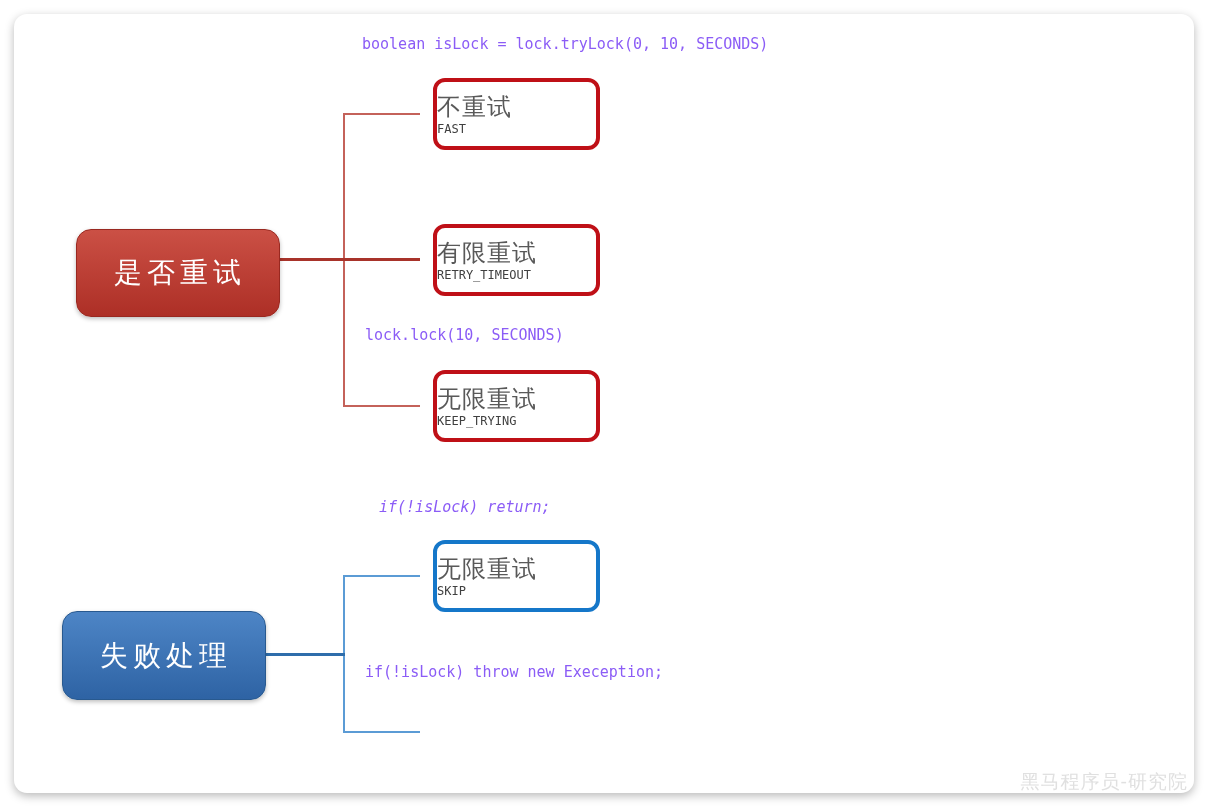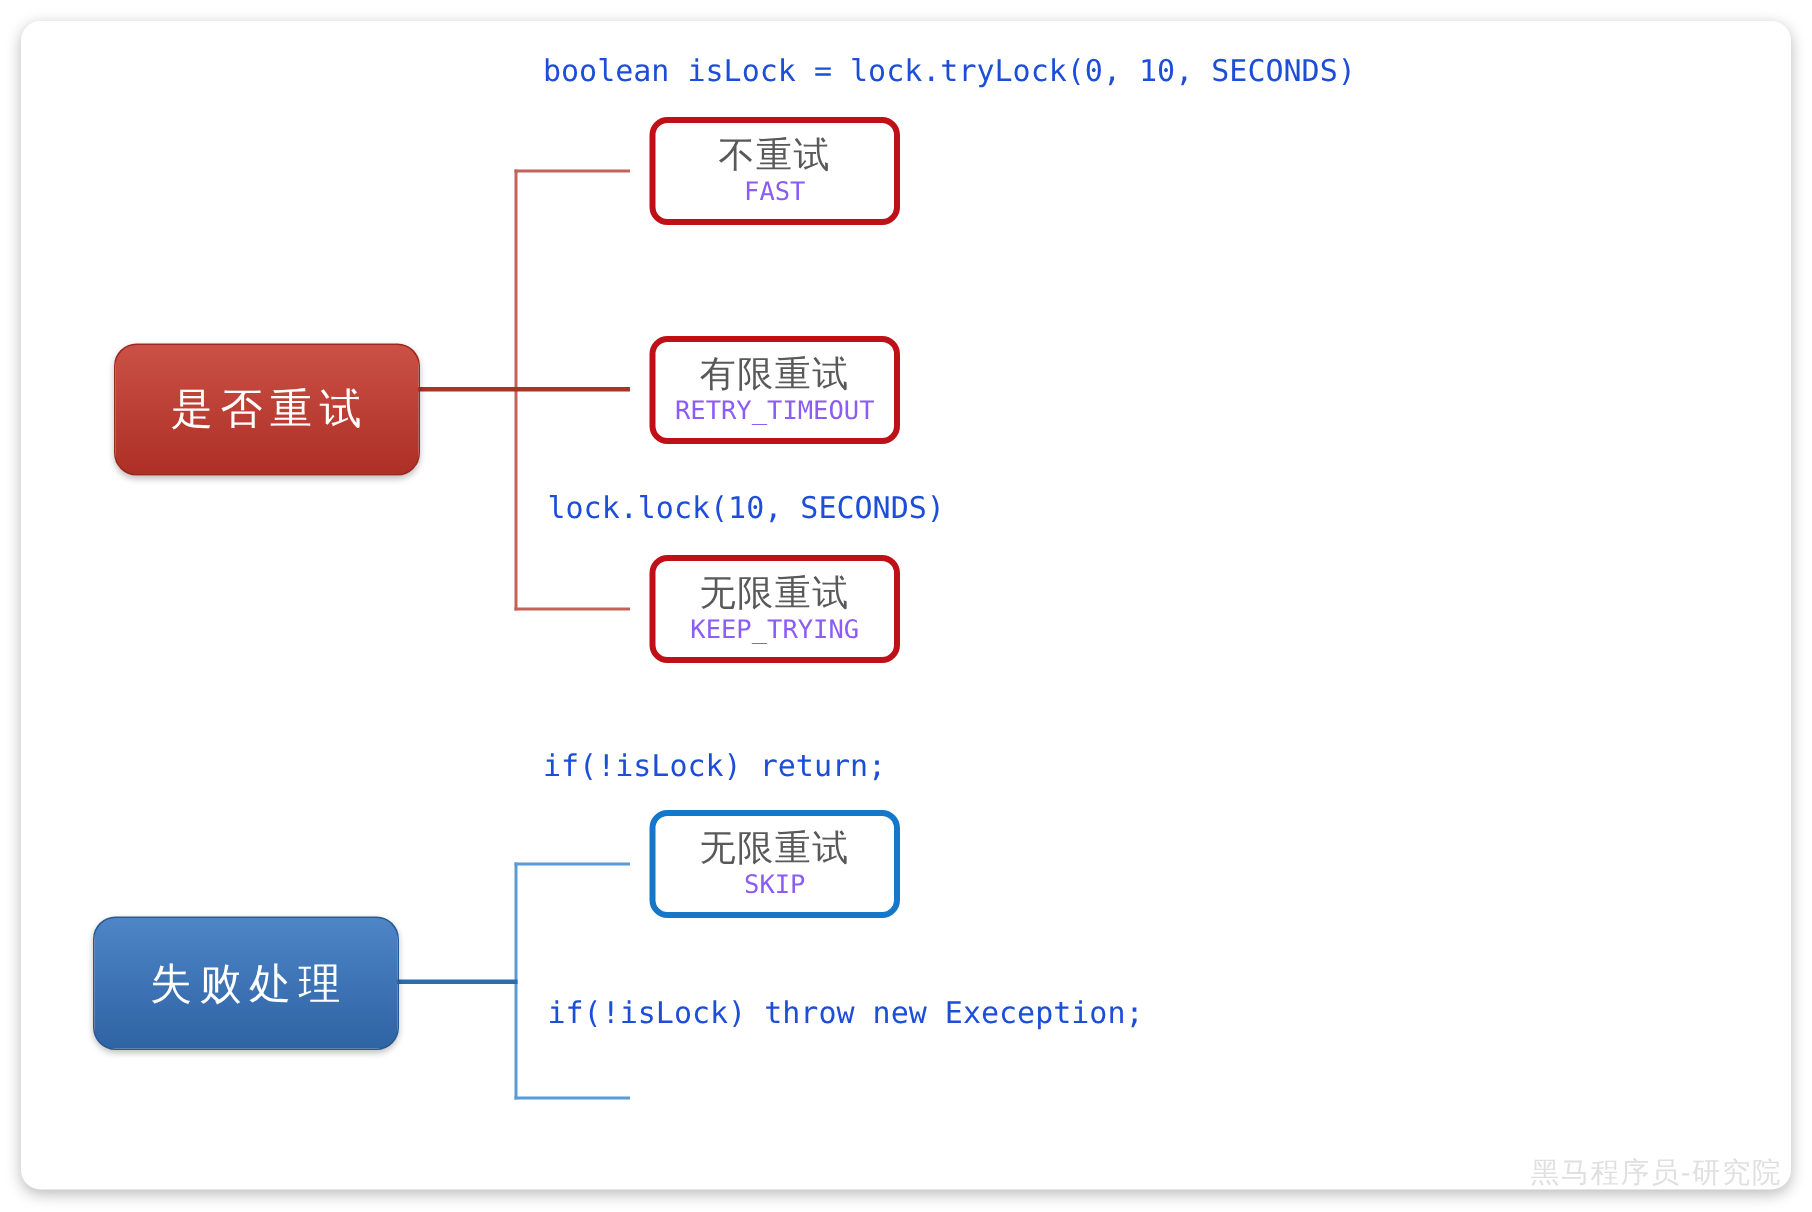--- a/index.html
+++ b/index.html
@@ -26,32 +26,32 @@
   }
   .root-fail{
     left:62px;top:611px;height:87px;
     background:linear-gradient(180deg,#4d85c6 0%,#2e63a4 100%);
     border:1px solid #28598f;
   }
   
   .leaf{
     position:absolute;left:419px;width:167px;height:72px;box-sizing:border-box;
     background:#ffffff;border-radius:12px;
-    display:flex;flex-direction:column;align-items:center;justify-content:center;
+    display:flex;flex-direction:column;align-items:flex-start;justify-content:center;
     line-height:1.25;
   }
   .leaf.red{border:4px solid #bf1017;}
   .leaf.blue{border:4px solid #1577c9;}
   .leaf .cn{font-size:24px;letter-spacing:1px;color:#595959;}
-  .leaf .en{font-family:"DejaVu Sans Mono","Liberation Mono",monospace;font-size:17px;color:#8b5cf6;}
+  .leaf .en{font-family:"DejaVu Sans Mono","Liberation Mono",monospace;font-size:12px;color:#404040;}
   
   .code{
     position:absolute;
     font-family:"DejaVu Sans Mono","Liberation Mono",monospace;
-    font-size:20px;color:#1d4ed8;white-space:pre;line-height:1;
+    font-size:15px;color:#8b5cf6;white-space:pre;line-height:1;
   }
   
   .line{position:absolute;}
   .red-thick{background:#a8332a;}
   .red-thin{background:#c4625a;}
   .blue-thick{background:#2e6dab;}
   .blue-thin{background:#5b9bd5;}
   
   .watermark{
     position:absolute;right:20px;top:769px;
@@ -91,21 +91,21 @@
 
   <div class="line blue-thin" style="left:329px;top:561px;width:2px;height:158px;"></div>
   <div class="line blue-thin" style="left:329px;top:561px;width:77px;height:2px;"></div>
   <div class="line blue-thick" style="left:250px;top:639px;width:81px;height:3px;"></div>
   <div class="line blue-thin" style="left:329px;top:717px;width:77px;height:2px;"></div>
 
   <div class="root-node root-fail" style="left:48px;top:597px;">
     <span style="position:relative;left:2px;">失败处理</span>
   </div>
 
-  <div class="code" style="left:348px;top:486px;">if(!isLock) return;</div>
+  <div class="code" style="left:365px;top:486px;font-style:italic;">if(!isLock) return;</div>
   <div class="code" style="left:351px;top:651px;">if(!isLock) throw new Exeception;</div>
 
   <div class="leaf blue" style="top:526px;">
     <span class="cn">无限重试</span>
     <span class="en">SKIP</span>
   </div>
 
 </div>
 
 <div class="watermark">黑马程序员-研究院</div>

